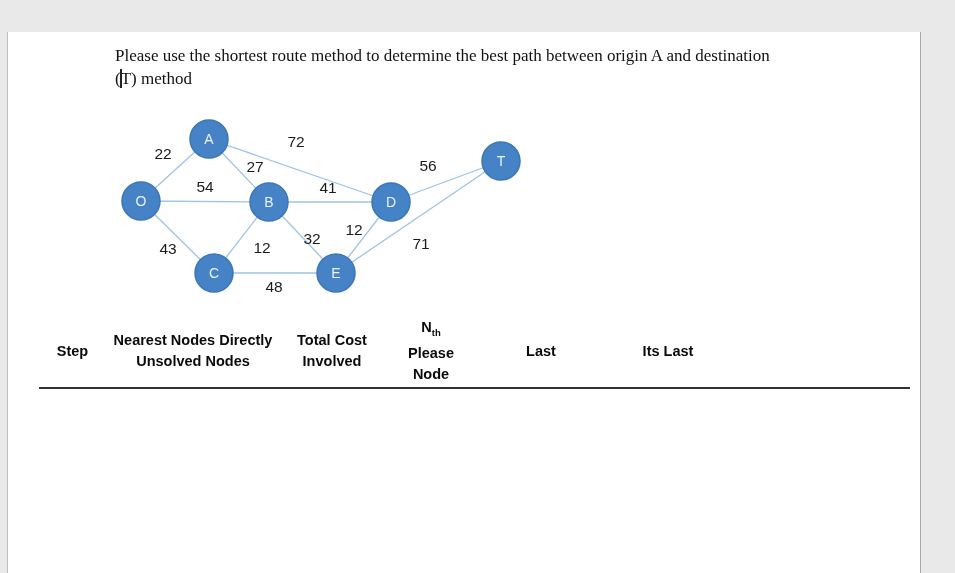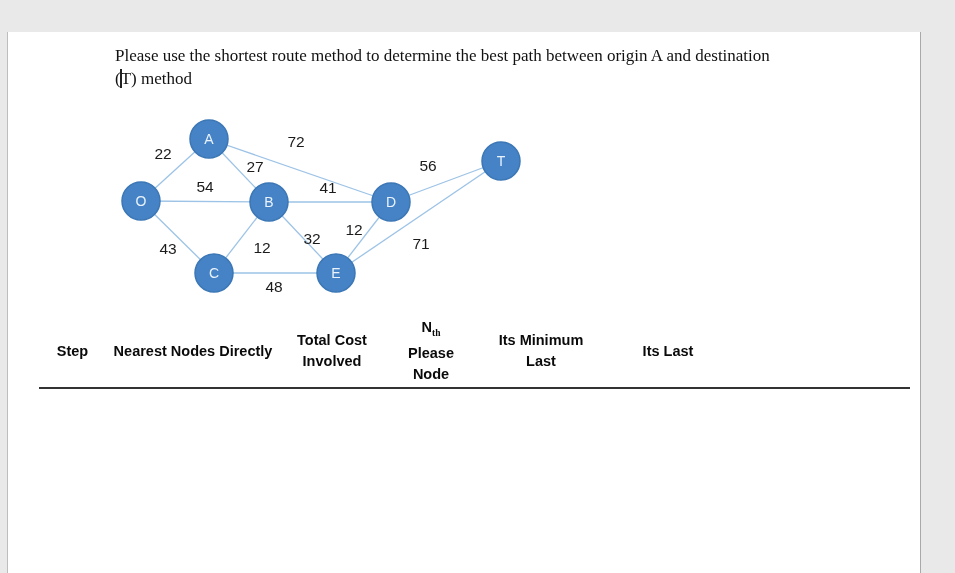--- a/index.html
+++ b/index.html
@@ -42,21 +42,21 @@
     position: absolute; left: 31px; top: 284px;
     width: 871px; height: 70px;
     display: flex; flex-direction: row; align-items: center;
   }
   .th {
     display: flex; flex-direction: column; justify-content: center;
     text-align: center;
     font-weight: bold; font-size: 14.5px; line-height: 21px; color: #0a0a0a;
   }
   .th-line { display: block; }
-  .nth-sub { font-size: 9.5px; font-weight: bold; font-family: Liberation Serif, serif; }
+  .nth-sub { font-size: 9.5px; font-weight: bold; }
   .header-rule {
     position: absolute; left: 31px; top: 355px;
     width: 871px; height: 1.5px; background: #333333;
   }
 </style>
 </head>
 <body>
 
 <div class="stage">
 
@@ -111,32 +111,32 @@
           <text x="493" y="121" text-anchor="middle" class="node-letter" fill="#eaf3fb">T</text>
         </svg>
     </div>
 
     <div class="table-header">
       <div class="th" style="width:67px">
         <div class="th-line">Step</div>
       </div>
       <div class="th" style="width:174px">
         <div class="th-line">Nearest Nodes Directly</div>
+        <div class="th-line">Unsolved Nodes</div>
       </div>
       <div class="th" style="width:104px">
         <div class="th-line">Total Cost</div>
         <div class="th-line">Involved</div>
       </div>
       <div class="th" style="width:94px">
         <div class="th-line"><span>N</span><sub class="nth-sub">th</sub></div>
         <div class="th-line">Please</div>
         <div class="th-line">Node</div>
       </div>
       <div class="th" style="width:126px">
-        <div class="th-line">Its Minimum</div>
         <div class="th-line">Last</div>
       </div>
       <div class="th" style="width:128px">
         <div class="th-line">Its Last</div>
       </div>
     </div>
 
     <div class="header-rule"></div>
 
   </div>

